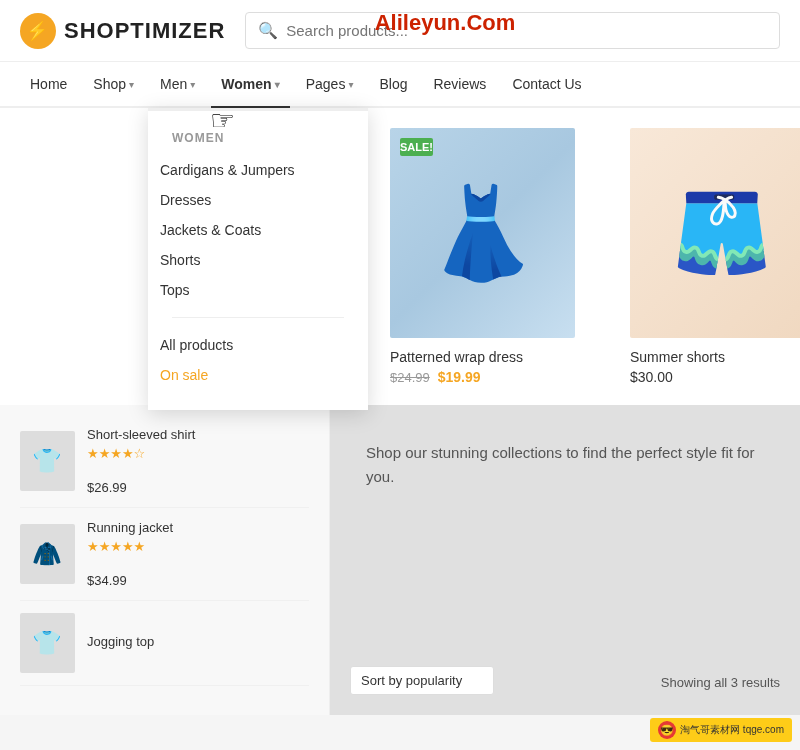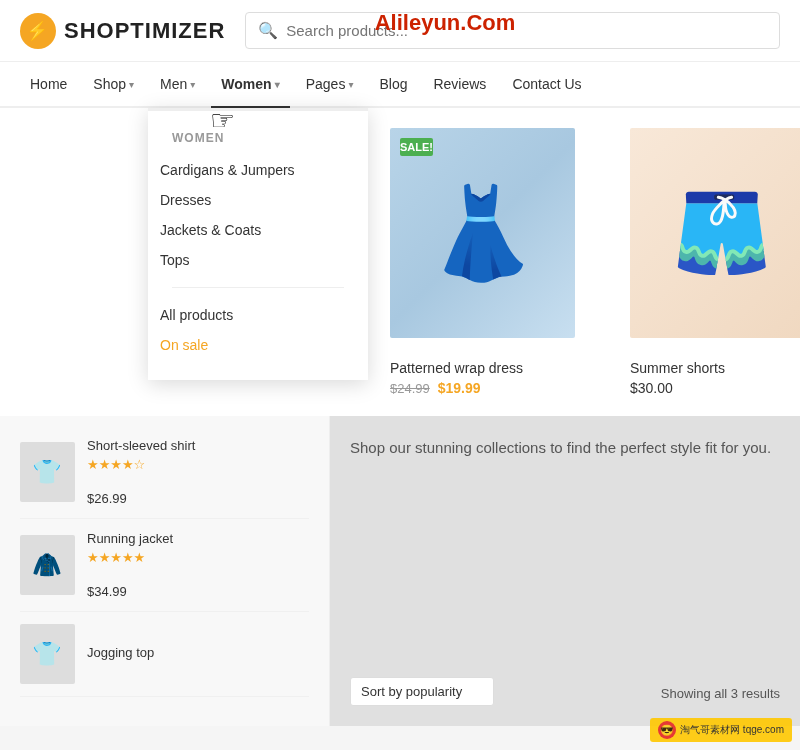--- a/index.html
+++ b/index.html
@@ -23,40 +23,40 @@
     .dropdown-section-title { font-size: 12px; font-weight: 700; color: #999; letter-spacing: 1px; padding: 0 24px 10px; text-transform: uppercase; }
     .dropdown-item { display: block; padding: 7px 12px; font-size: 14px; color: #333; cursor: pointer; text-decoration: none; }
     .dropdown-divider { border: none; border-top: 1px solid #eee; margin: 12px 24px; }
     .dropdown-item.on-sale { color: #f5a623; font-weight: 500; }
 
     
     .cursor-hand { position: absolute; top: 42px; left: 210px; font-size: 28px; z-index: 200; pointer-events: none; }
     .product-card { width: 200px; margin-right: 20px; background: #fff; position: relative; }
     .product-img { width: 185px; height: 210px; background: #ddd; border-radius: 2px; overflow: hidden; position: relative; display: flex; align-items: center; justify-content: center; }
     .sale-badge { position: absolute; top: 10px; left: 10px; background: #4CAF50; color: white; font-size: 11px; font-weight: 700; padding: 3px 0; border-radius: 2px; }
-    .product-title { font-size: 14px; color: #333; margin-top: 22px; font-weight: 500; }
+    .product-title { font-size: 14px; color: #333; margin-top: 11px; font-weight: 500; }
     .price-row { display: flex; gap: 8px; align-items: center; margin-top: 4px; }
     .price-old { font-size: 13px; color: #999; text-decoration: line-through; }
     .price-new { font-size: 14px; color: #f5a623; font-weight: 600; }
     .price-regular { font-size: 14px; color: #333; }
 
     
     .dress-img { width: 100%; height: 100%; background: linear-gradient(135deg, #b8d4e8 0%, #a8c8e0 50%, #c8dff0 100%); display: flex; align-items: center; justify-content: center; }
     .shorts-img { width: 100%; height: 100%; background: linear-gradient(135deg, #f0e8d8 0%, #e8d8c8 100%); display: flex; align-items: center; justify-content: center; }
 
     
     .bottom-section { display: flex; background: rgba(200,200,200,0.3); height: 310px; overflow: hidden; }
     .left-list { width: 330px; background: rgba(255,255,255,0.7); padding: 10px 20px; border-right: 1px solid #eee; }
     .list-product { display: flex; align-items: center; padding: 12px 0; border-bottom: 1px solid #f0f0f0; gap: 12px; }
     .list-product-img { width: 55px; height: 60px; background: #ddd; border-radius: 2px; flex-shrink: 0; display: flex; align-items: center; justify-content: center; font-size: 24px; }
     .list-product-info { flex: 1; }
     .list-product-name { font-size: 13px; color: #333; font-weight: 500; margin-bottom: 4px; }
     .stars { color: #f5a623; font-size: 13px; }
     .list-product-price { font-size: 13px; color: #333; margin-top: 19px; }
-    .right-content { flex: 1; background: rgba(200,200,200,0.2); padding: 20px; position: relative; }
+    .right-content { flex: 1; background: rgba(200,200,200,0.2); padding: 36px; position: relative; }
     .right-text { font-size: 15px; color: #555; line-height: 1.6; }
     .sort-bar { position: absolute; bottom: 20px; left: 20px; display: flex; align-items: flex-start; gap: 10px; }
     .sort-select { padding: 6px 30px 6px 10px; border: 1px solid #ddd; border-radius: 3px; font-size: 13px; color: #333; background: #fff; cursor: pointer; appearance: none; }
     .showing-text { font-size: 13px; color: #555; position: absolute; bottom: 25px; right: 20px; }
 
     
     .watermark { position: absolute; top: 10px; left: 50%; transform: translateX(-50%); font-size: 22px; font-weight: bold; color: #cc2200; z-index: 9999; pointer-events: none; margin-left: 45px; }
   </style>
 </head>
 <body>
@@ -99,20 +99,21 @@
   <div class="cursor-hand">☞</div>
 </div>
 
 <div style="position: relative; background: #fff; display: flex;">
 
   <div class="dropdown">
     <div class="dropdown-section-title">WOMEN</div>
     <a class="dropdown-item">Cardigans &amp; Jumpers</a>
     <a class="dropdown-item">Dresses</a>
     <a class="dropdown-item">Jackets &amp; Coats</a>
+    <a class="dropdown-item">Shorts</a>
     <a class="dropdown-item">Tops</a>
     <hr class="dropdown-divider">
     <a class="dropdown-item">All products</a>
     <a class="dropdown-item on-sale">On sale</a>
   </div>
 
   <div style="display: flex; padding: 20px 20px 20px 390px; gap: 20px; background: #fff; z-index: 5; position: relative;">
 
     <div class="product-card">
       <div class="product-img">

